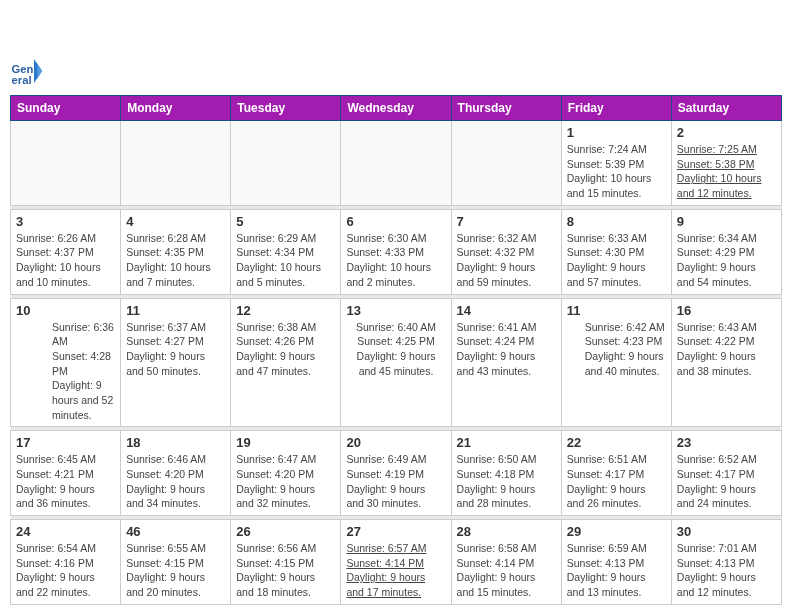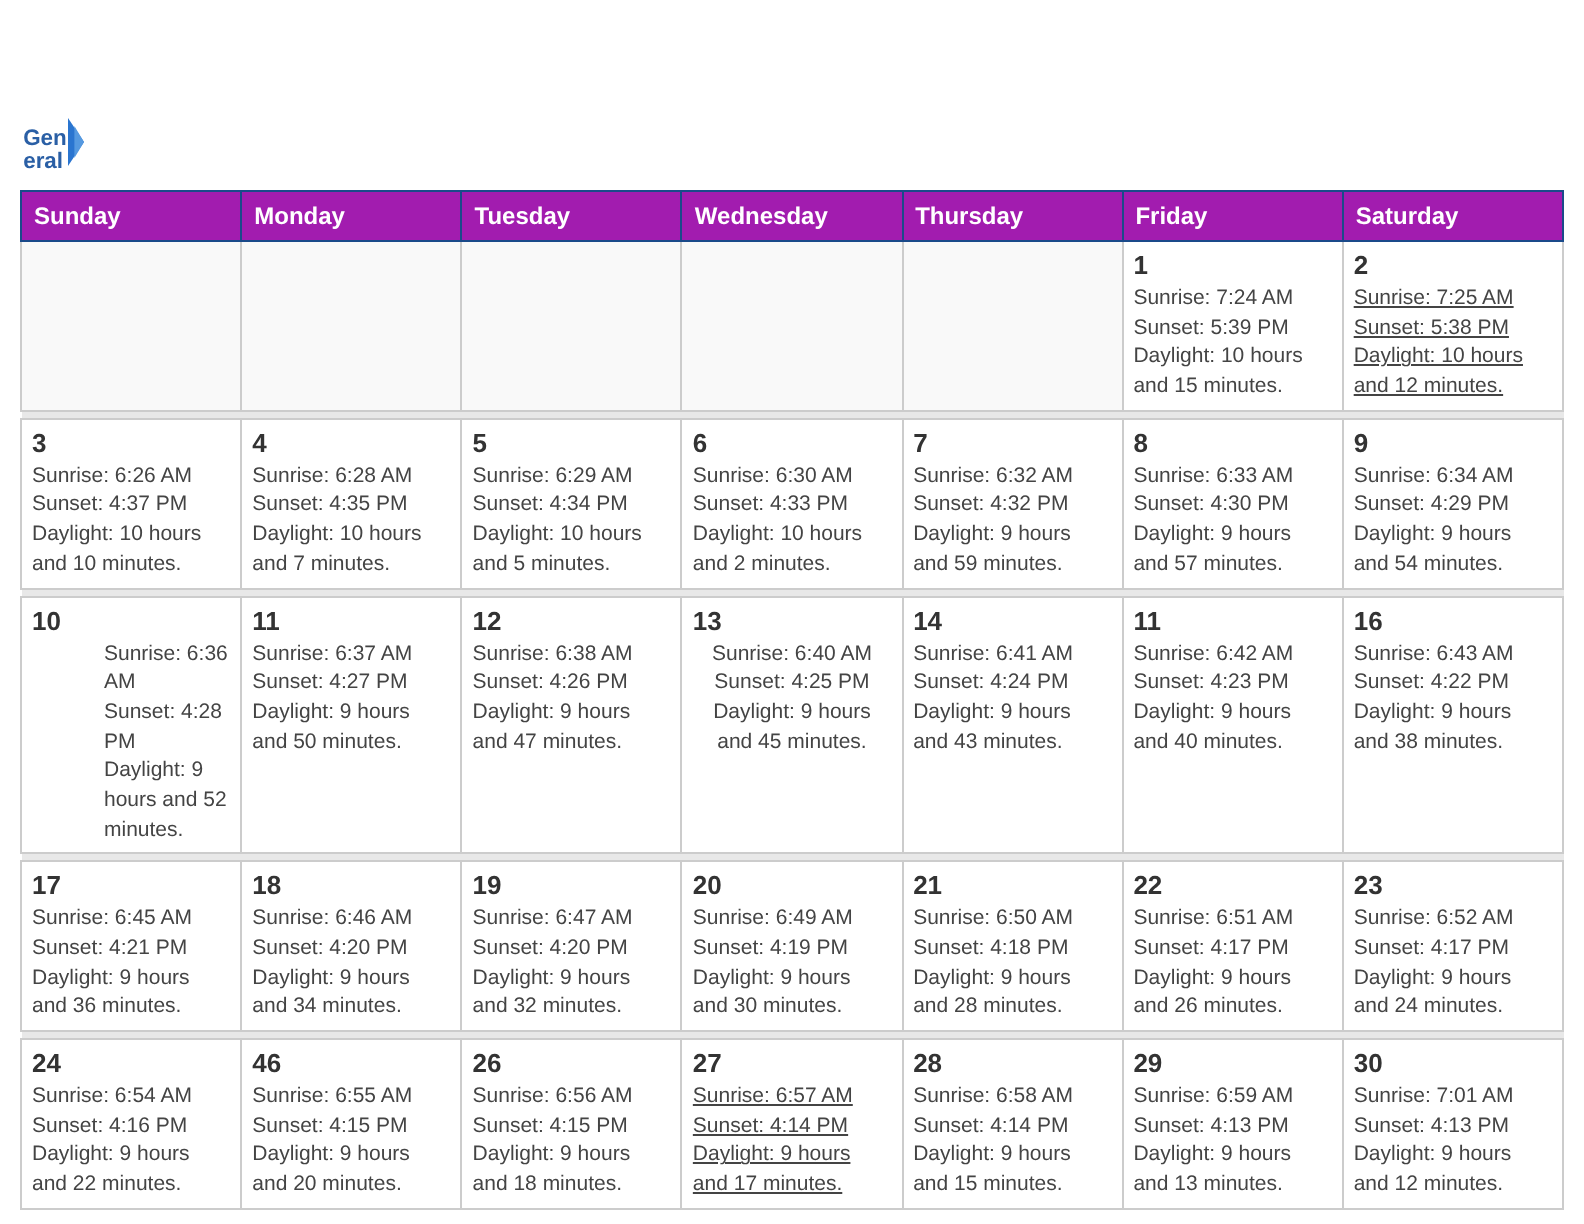--- a/index.html
+++ b/index.html
@@ -221,21 +221,21 @@
 Daylight: 9 hours and 45 minutes.</div>
         </td>
         <td>
           <span class="day-number">14</span>
           <div class="day-info" style="white-space: pre-line;">Sunrise: 6:41 AM
 Sunset: 4:24 PM
 Daylight: 9 hours and 43 minutes.</div>
         </td>
         <td>
           <span class="day-number">11</span>
-          <div class="day-info" style="white-space: pre-line;">Sunrise: 6:42 AM
+          <div class="day-info" style="white-space: pre-line; margin-left: 18px;">Sunrise: 6:42 AM
 Sunset: 4:23 PM
 Daylight: 9 hours and 40 minutes.</div>
         </td>
         <td>
           <span class="day-number">16</span>
           <div class="day-info" style="white-space: pre-line;">Sunrise: 6:43 AM
 Sunset: 4:22 PM
 Daylight: 9 hours and 38 minutes.</div>
         </td>
       </tr>

